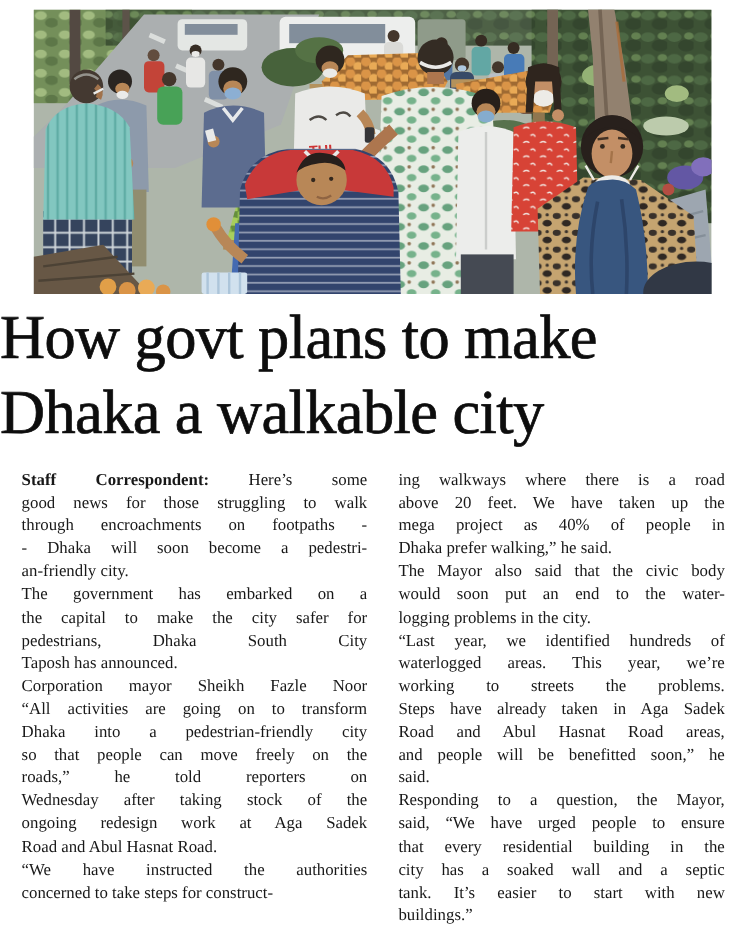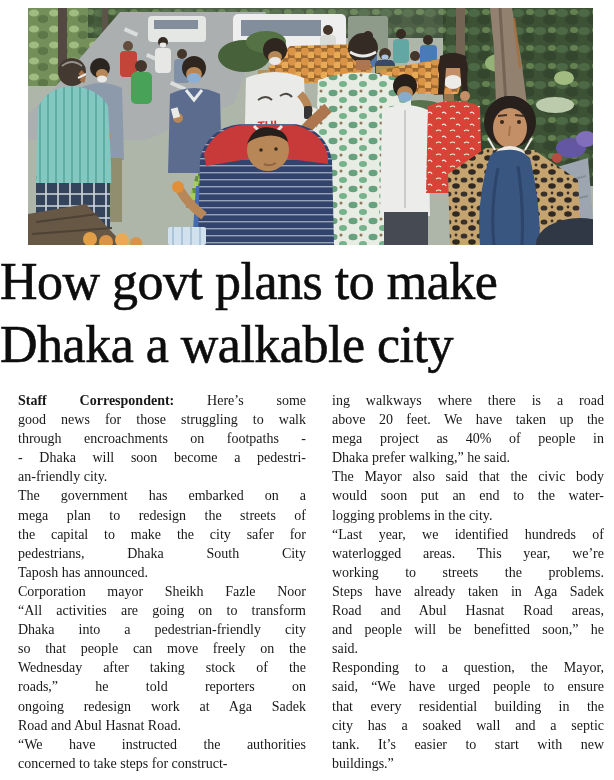--- a/index.html
+++ b/index.html
@@ -347,30 +347,29 @@
 </div>
 
 <div class="columns">
   <div class="col-left" id="col-left">
       <div class="ln"><b>Staff Correspondent:</b> Here’s some</div>
       <div class="ln">good news for those struggling to walk</div>
       <div class="ln">through encroachments on footpaths -</div>
       <div class="ln">- Dhaka will soon become a pedestri-</div>
       <div class="ln end">an-friendly city.</div>
       <div class="ln">The government has embarked on a</div>
-      <div class="ln">mega plan to redesign the streets of</div>
       <div class="ln">the capital to make the city safer for</div>
       <div class="ln">pedestrians, Dhaka South City</div>
       <div class="ln end">Taposh has announced.</div>
       <div class="ln">Corporation mayor Sheikh Fazle Noor</div>
       <div class="ln">“All activities are going on to transform</div>
       <div class="ln">Dhaka into a pedestrian-friendly city</div>
       <div class="ln">so that people can move freely on the</div>
+      <div class="ln">roads,” he told reporters on</div>
       <div class="ln">Wednesday after taking stock of the</div>
-      <div class="ln">roads,” he told reporters on</div>
       <div class="ln">ongoing redesign work at Aga Sadek</div>
       <div class="ln end">Road and Abul Hasnat Road.</div>
       <div class="ln">“We have instructed the authorities</div>
       <div class="ln end">concerned to take steps for construct-</div>
     </div>
   <div class="col-right" id="col-right">
       <div class="ln">ing walkways where there is a road</div>
       <div class="ln">above 20 feet. We have taken up the</div>
       <div class="ln">mega project as 40% of people in</div>
       <div class="ln end">Dhaka prefer walking,” he said.</div>

